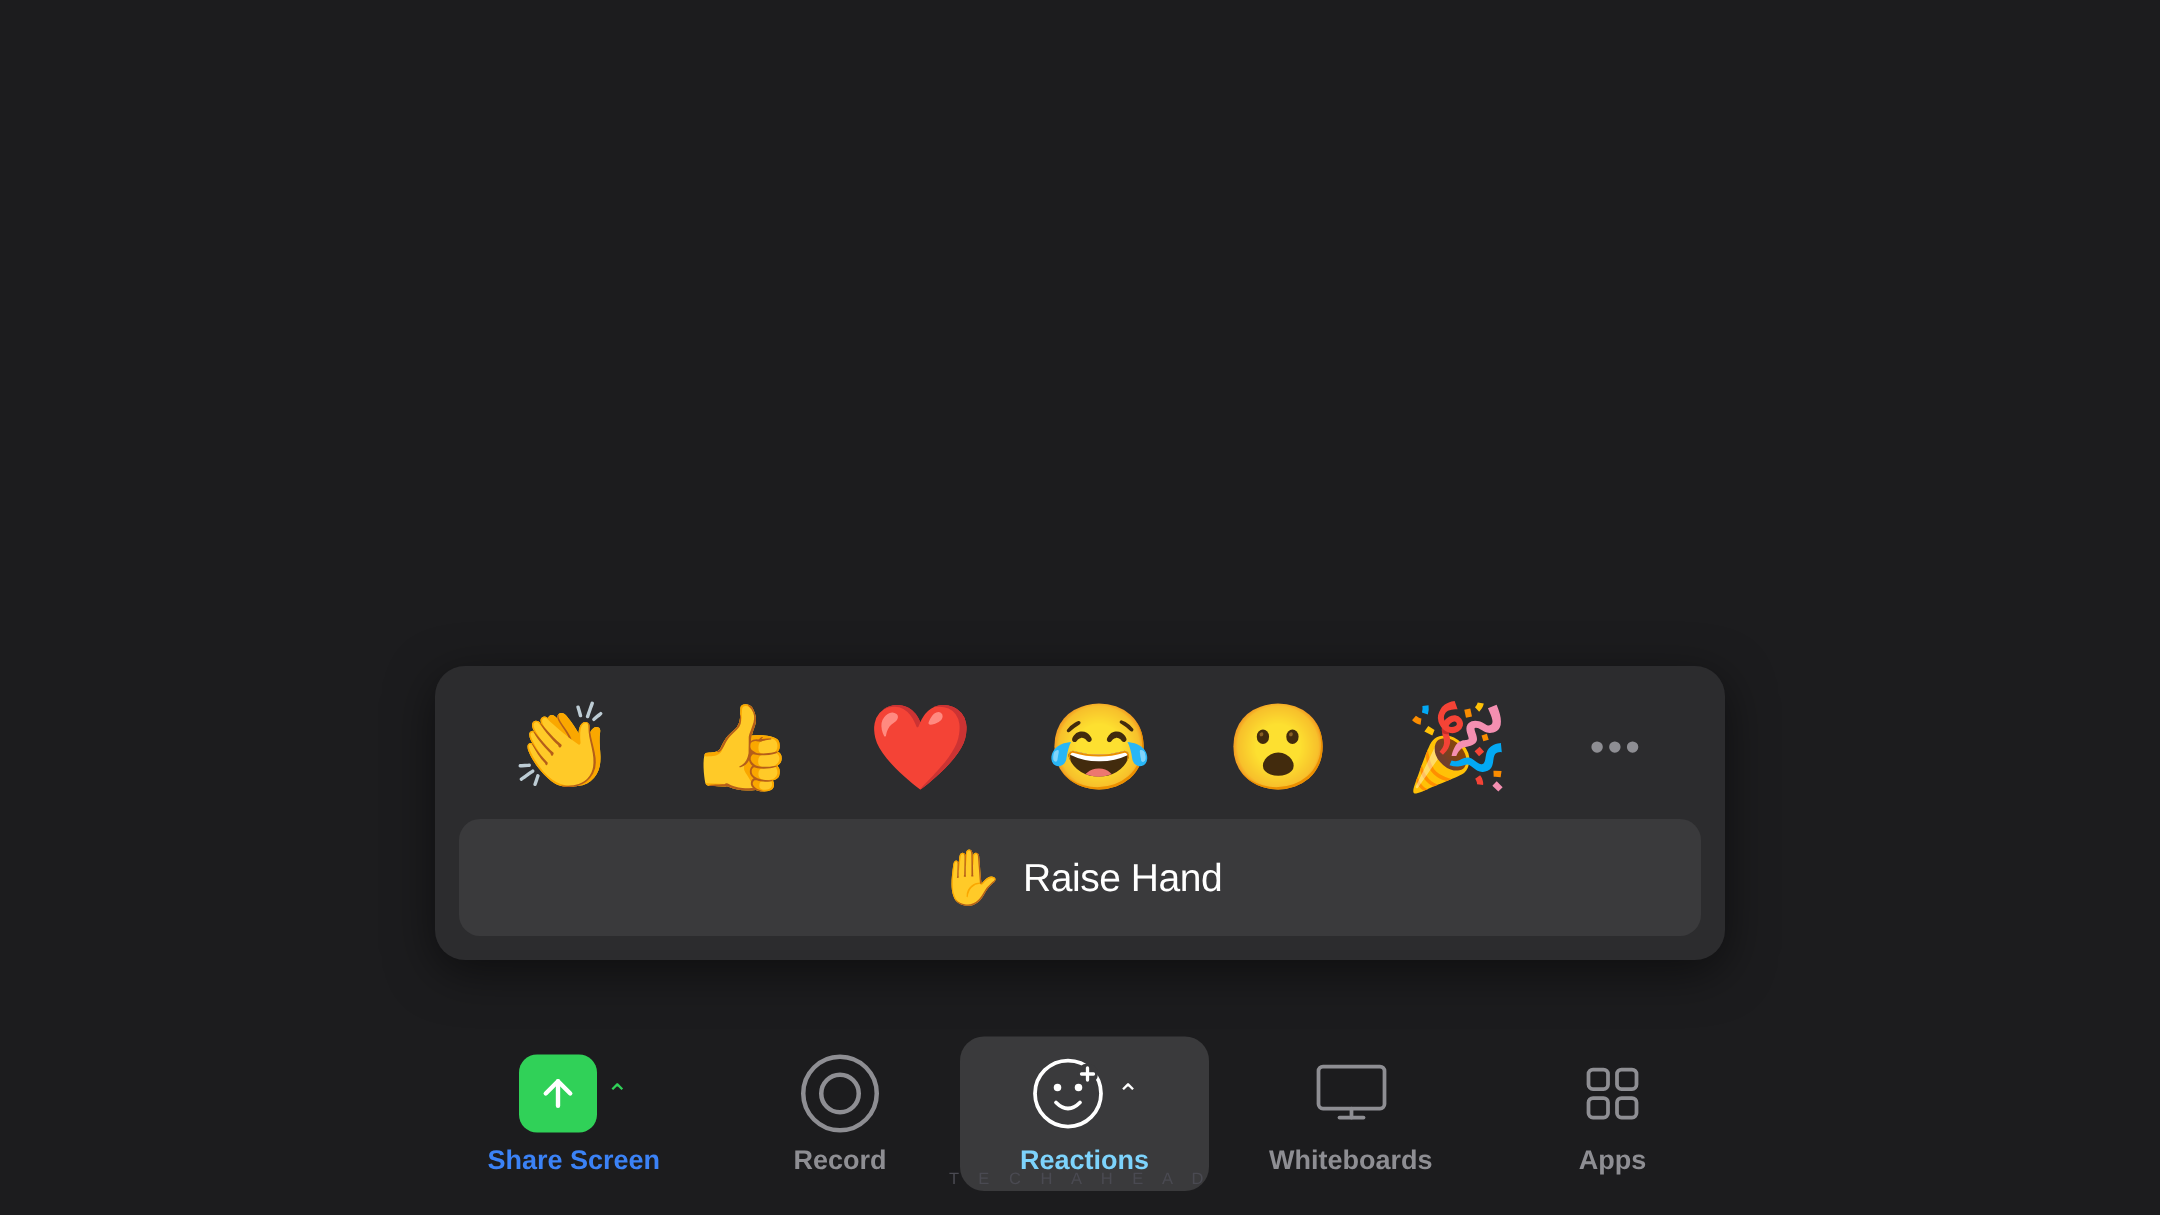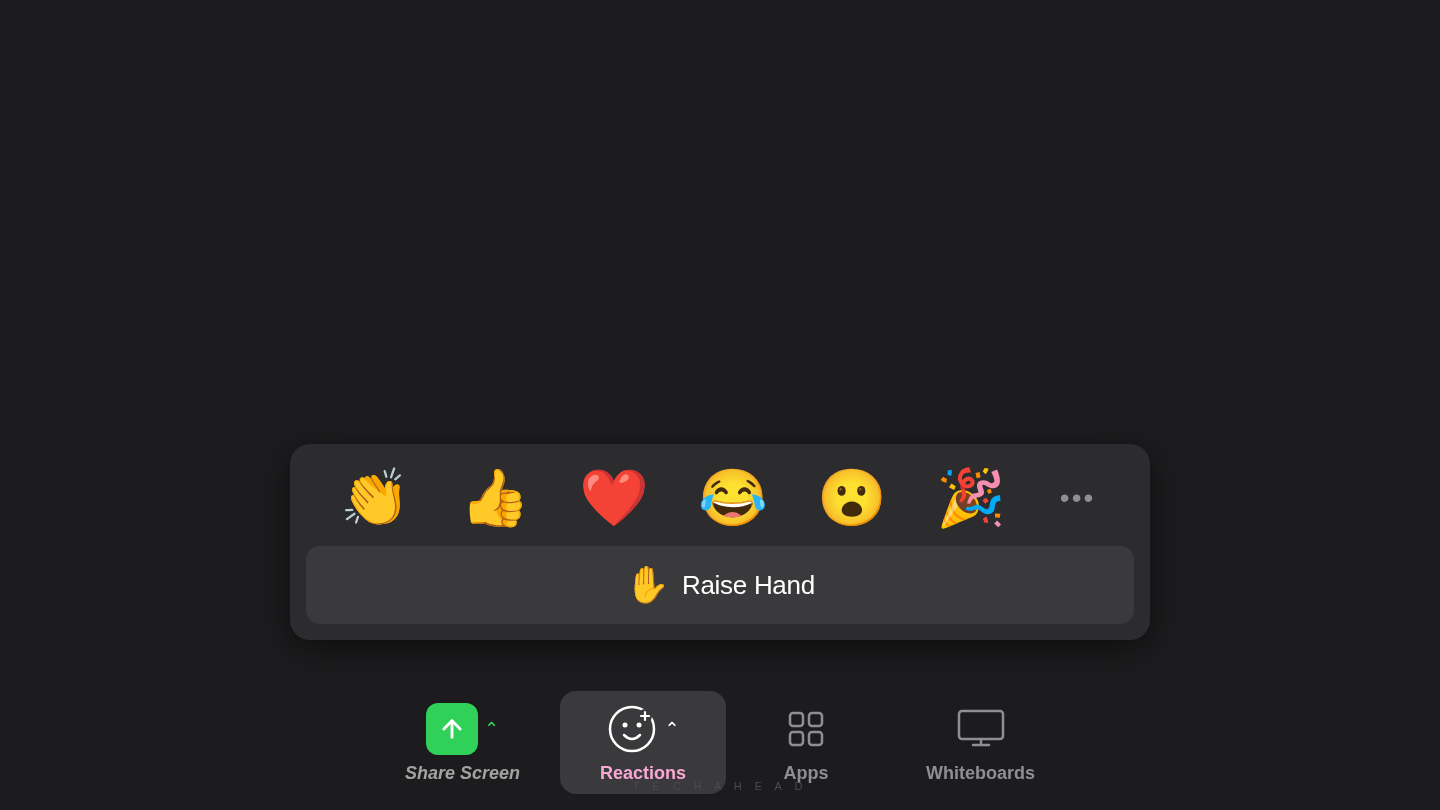--- a/index.html
+++ b/index.html
@@ -113,26 +113,25 @@
       background: #3a3a3c;
     }
 
     .toolbar-item-label {
       font-size: 18px;
       font-weight: 600;
       color: #8e8e93;
     }
 
     .toolbar-item.active .toolbar-item-label {
-      color: #f9a8d4;
+      color: #7dd3fc;
     }
 
     .toolbar-item.green-item .toolbar-item-label {
-      color: #a3a3a3;
-      font-style: italic;
+      color: #3b82f6;
     }
 
     .share-screen-btn {
       background: #30d158;
       border-radius: 12px;
       width: 52px;
       height: 52px;
       display: flex;
       align-items: center;
       justify-content: center;
@@ -244,57 +243,63 @@
         <svg width="28" height="28" viewBox="0 0 24 24" fill="none" stroke="white" stroke-width="2.5" stroke-linecap="round" stroke-linejoin="round">
           <line x1="12" y1="19" x2="12" y2="5"></line>
           <polyline points="5 12 12 5 19 12"></polyline>
         </svg>
       </div>
       <span class="chevron-icon" style="font-size:18px;">⌃</span>
     </div>
     <span class="toolbar-item-label">Share Screen</span>
   </div>
 
+  <div class="toolbar-item">
+    <div class="record-icon">
+      <div class="record-inner"></div>
+    </div>
+    <span class="toolbar-item-label">Record</span>
+  </div>
 
   <div class="toolbar-item active">
     <div class="toolbar-icon-row">
       <div class="reactions-icon">
         <svg width="48" height="48" viewBox="0 0 48 48" fill="none">
           <circle cx="24" cy="24" r="22" stroke="#ffffff" stroke-width="2.5"></circle>
           <circle cx="17" cy="20" r="2.5" fill="#ffffff"></circle>
           <circle cx="31" cy="20" r="2.5" fill="#ffffff"></circle>
           <path d="M16 30 Q24 38 32 30" stroke="#ffffff" stroke-width="2.5" stroke-linecap="round" fill="none"></path>
           <circle cx="37" cy="11" r="7" fill="#3a3a3c"></circle>
           <line x1="37" y1="7" x2="37" y2="15" stroke="#ffffff" stroke-width="2.2" stroke-linecap="round"></line>
           <line x1="33" y1="11" x2="41" y2="11" stroke="#ffffff" stroke-width="2.2" stroke-linecap="round"></line>
         </svg>
       </div>
       <span class="chevron-up" style="font-size:18px; color:#fff;">⌃</span>
     </div>
     <span class="toolbar-item-label">Reactions</span>
   </div>
 
   <div class="toolbar-item">
+    <div class="whiteboards-icon">
+      <svg width="52" height="48" viewBox="0 0 52 48" fill="none" stroke="#8e8e93" stroke-width="2.5" stroke-linecap="round" stroke-linejoin="round">
+        <rect x="4" y="6" width="44" height="28" rx="3"></rect>
+        <line x1="18" y1="40" x2="34" y2="40"></line>
+        <line x1="26" y1="34" x2="26" y2="40"></line>
+      </svg>
+    </div>
+    <span class="toolbar-item-label">Whiteboards</span>
+  </div>
+
+  <div class="toolbar-item">
     <div class="apps-icon">
       <svg width="48" height="48" viewBox="0 0 48 48" fill="none" stroke="#8e8e93" stroke-width="2.5" stroke-linecap="round" stroke-linejoin="round">
         <rect x="8" y="8" width="13" height="13" rx="3"></rect>
         <rect x="27" y="8" width="13" height="13" rx="3"></rect>
         <rect x="8" y="27" width="13" height="13" rx="3"></rect>
         <rect x="27" y="27" width="13" height="13" rx="3"></rect>
       </svg>
     </div>
     <span class="toolbar-item-label">Apps</span>
   </div>
 
-  <div class="toolbar-item">
-    <div class="whiteboards-icon">
-      <svg width="52" height="48" viewBox="0 0 52 48" fill="none" stroke="#8e8e93" stroke-width="2.5" stroke-linecap="round" stroke-linejoin="round">
-        <rect x="4" y="6" width="44" height="28" rx="3"></rect>
-        <line x1="18" y1="40" x2="34" y2="40"></line>
-        <line x1="26" y1="34" x2="26" y2="40"></line>
-      </svg>
-    </div>
-    <span class="toolbar-item-label">Whiteboards</span>
-  </div>
-
 </div>
 
 <div class="watermark">T E C H A H E A D</div>
 
 </body></html>

